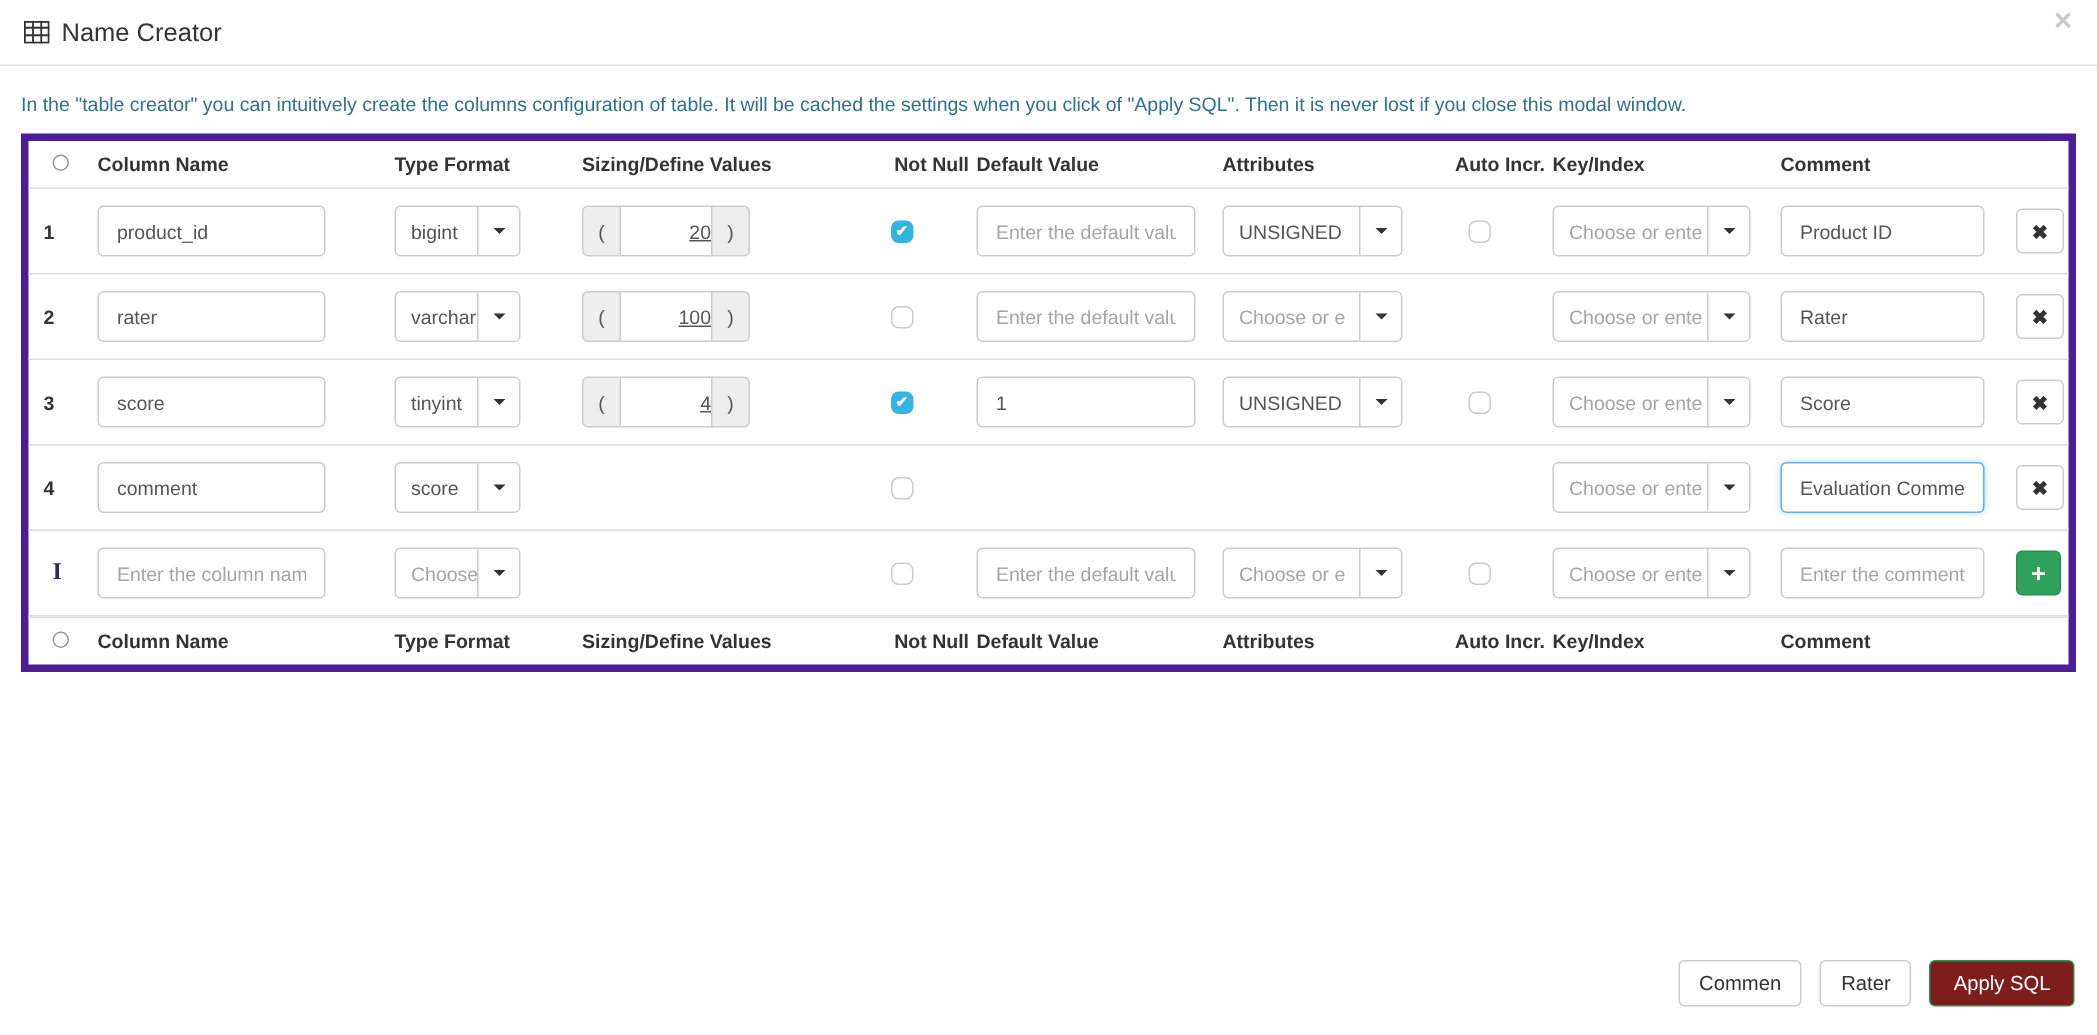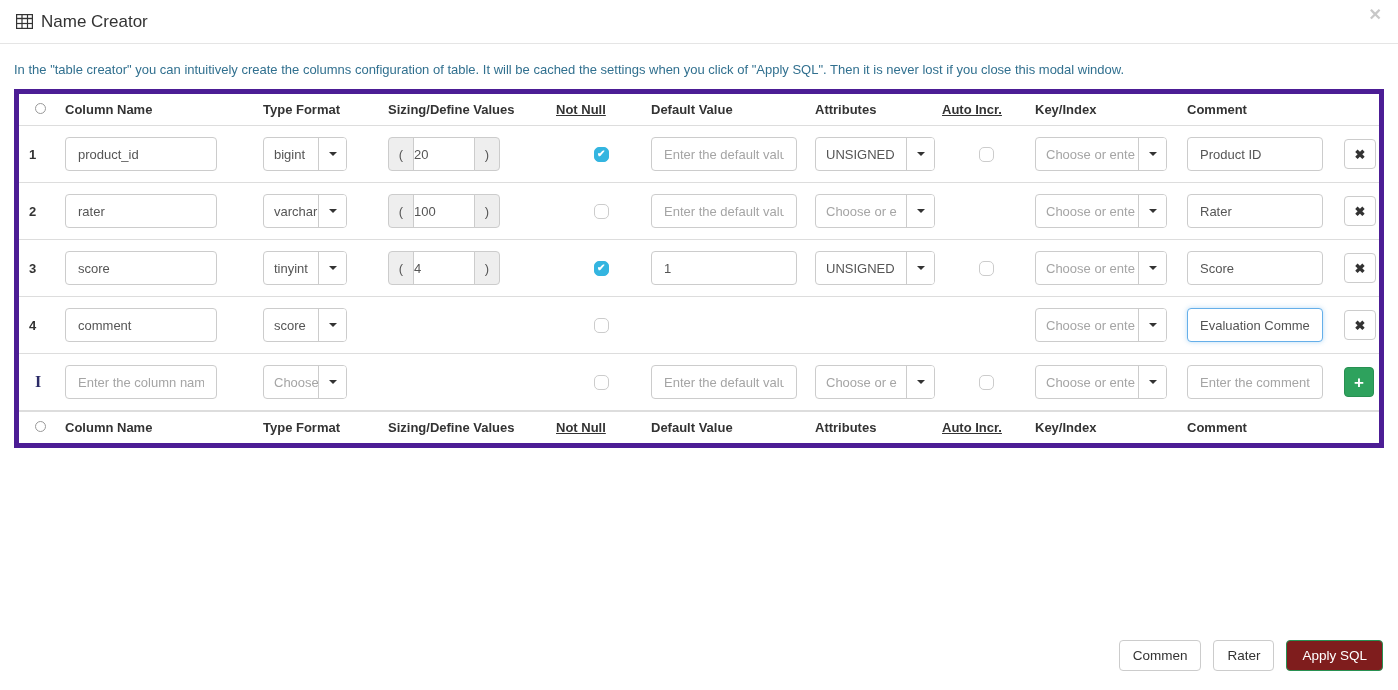--- a/index.html
+++ b/index.html
@@ -23,21 +23,21 @@
     grid-template-columns: 46px 186px 137px 168px 90px 168px 128px 88px 152px 150px 1fr;
     align-items: center; }
   .head-row { height: 32px; border-bottom: 1px solid #ddd; font-weight: bold; font-size: 13px; }
   .foot-row { height: 32px; border-top: 1px solid #ddd; font-weight: bold; font-size: 13px; }
   .data-row { height: 57px; border-bottom: 1px solid #ddd; }
   .data-row:last-of-type { border-bottom: none; }
   .c-num { padding-left: 10px; font-weight: bold; font-size: 13px; }
   .c-name { padding-left: 0px; }
   .c-type { padding-left: 12px; }
   .c-size { padding-left: 0px; }
-  .c-null, .c-auto { text-align: left; display: flex; justify-content: center; text-decoration: underline; }
+  .c-null, .c-auto { text-align: right; display: flex; justify-content: center; }
   .head-row .c-null, .head-row .c-auto, .foot-row .c-null, .foot-row .c-auto { display: block; }
   .c-default { padding-left: 5px; }
   .c-attr { padding-left: 1px; }
   .c-key { padding-left: 5px; }
   .c-comment { padding-left: 5px; }
   .c-action { padding-left: 12px; }
 
   .circle-icon { display: inline-block; width: 11px; height: 11px; border: 1px solid #999;
                  border-radius: 50%; margin-left: 6px; }
   .cursor-icon { font-family: "Liberation Serif", serif; font-size: 16px; font-weight: bold;
@@ -64,22 +64,22 @@
   .combo-type { width: 84px; justify-content: space-between; }
   .combo-attr { width: 120px; }
   .combo-key  { width: 132px; text-align: right; }
 
   .size-group { display: inline-flex; height: 34px; }
   .size-addon { width: 26px; background: #eee; border: 1px solid #ccc; color: #555; font-size: 13px;
                 display: flex; align-items: center; justify-content: center; }
   .size-addon.left { border-radius: 4px 0 0 4px; }
   .size-addon.right { border-radius: 0 4px 4px 0; margin-left: -1px; }
   .size-input { width: 62px; height: 34px; border: 1px solid #ccc; margin-left: -1px;
-                text-align: left; font-size: 13px; color: #555; outline: none;
-                font-family: "Liberation Sans", sans-serif; }
+                text-align: right; font-size: 13px; color: #555; outline: none;
+                font-family: "Liberation Sans", sans-serif; text-decoration: underline; }
 
   .cb { display: inline-block; width: 15px; height: 15px; border: 1px solid #ccc;
         border-radius: 5px; background: #fff; cursor: pointer; position: relative; }
   .cb.checked { background: #34b5e0; border-color: #34b5e0; }
   .cb.checked::after { content: "✔"; color: #fff; font-size: 10px; font-weight: bold;
         position: absolute; left: 2.5px; top: 0.5px; }
 
   .btn-remove { width: 32px; height: 30px; background: #fff; border: 1px solid #ccc;
         border-radius: 4px; font-size: 13px; font-weight: bold; color: #333; cursor: pointer; }
   .btn-add { width: 30px; height: 30px; background: #2ea25d; border: 1px solid #289052;

